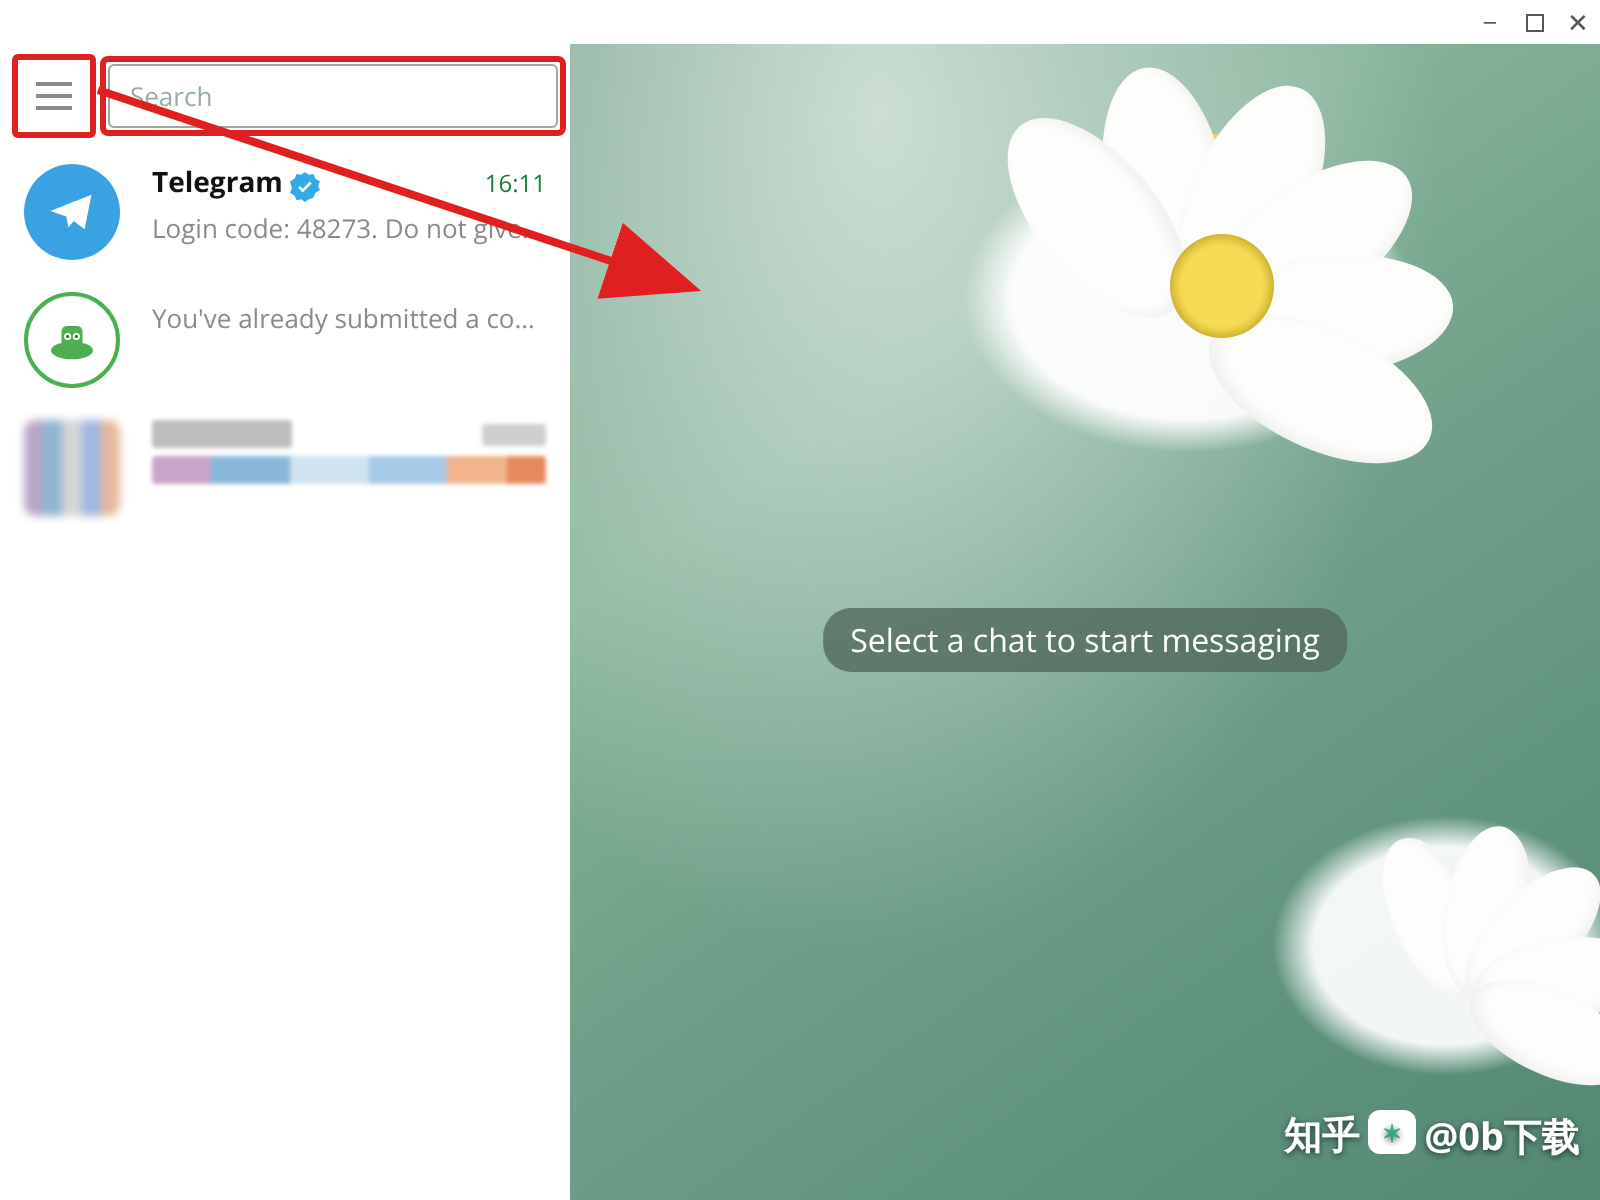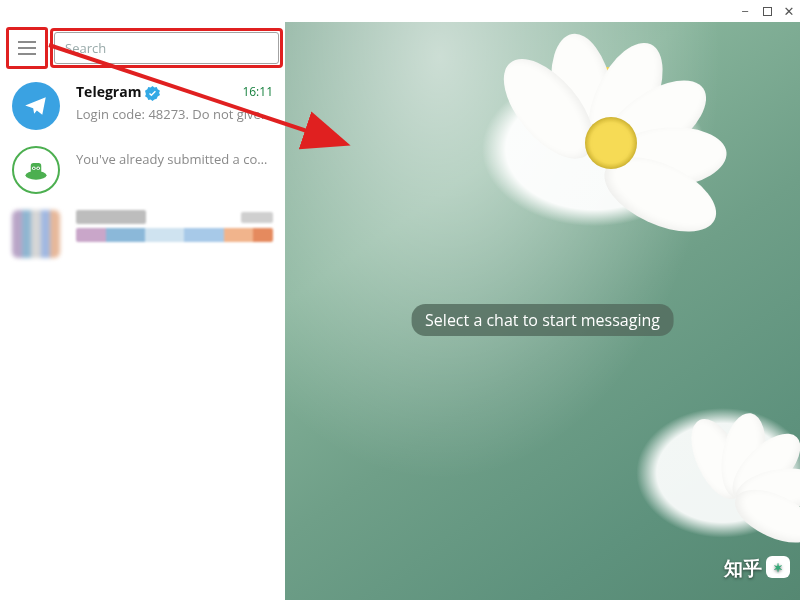--- a/index.html
+++ b/index.html
@@ -187,20 +187,21 @@
       <div class="petal p4"></div>
         <div class="petal p5"></div>
     </div>
   </div>
   <div class="empty-pill">Select a chat to start messaging</div>
   <div class="watermark">
     <span class="zhihu-logo">知乎</span>
     <span class="wechat-bubble">
         <b>✶</b>
       </span>
+    <span>@0b下载</span>
   </div>
 </div>
 
 <svg class="arrow-svg" viewBox="0 0 320 140">
   <defs>
       <marker id="ah" markerWidth="12" markerHeight="10" refX="10" refY="5" orient="auto">
     <path d="M0 0 L12 5 L0 10 z" fill="#e02020"></path>
       </marker>
     </defs>
   <line x1="6" y1="20" x2="300" y2="118" stroke="#e02020" stroke-width="4" marker-end="url(#ah)"></line>

